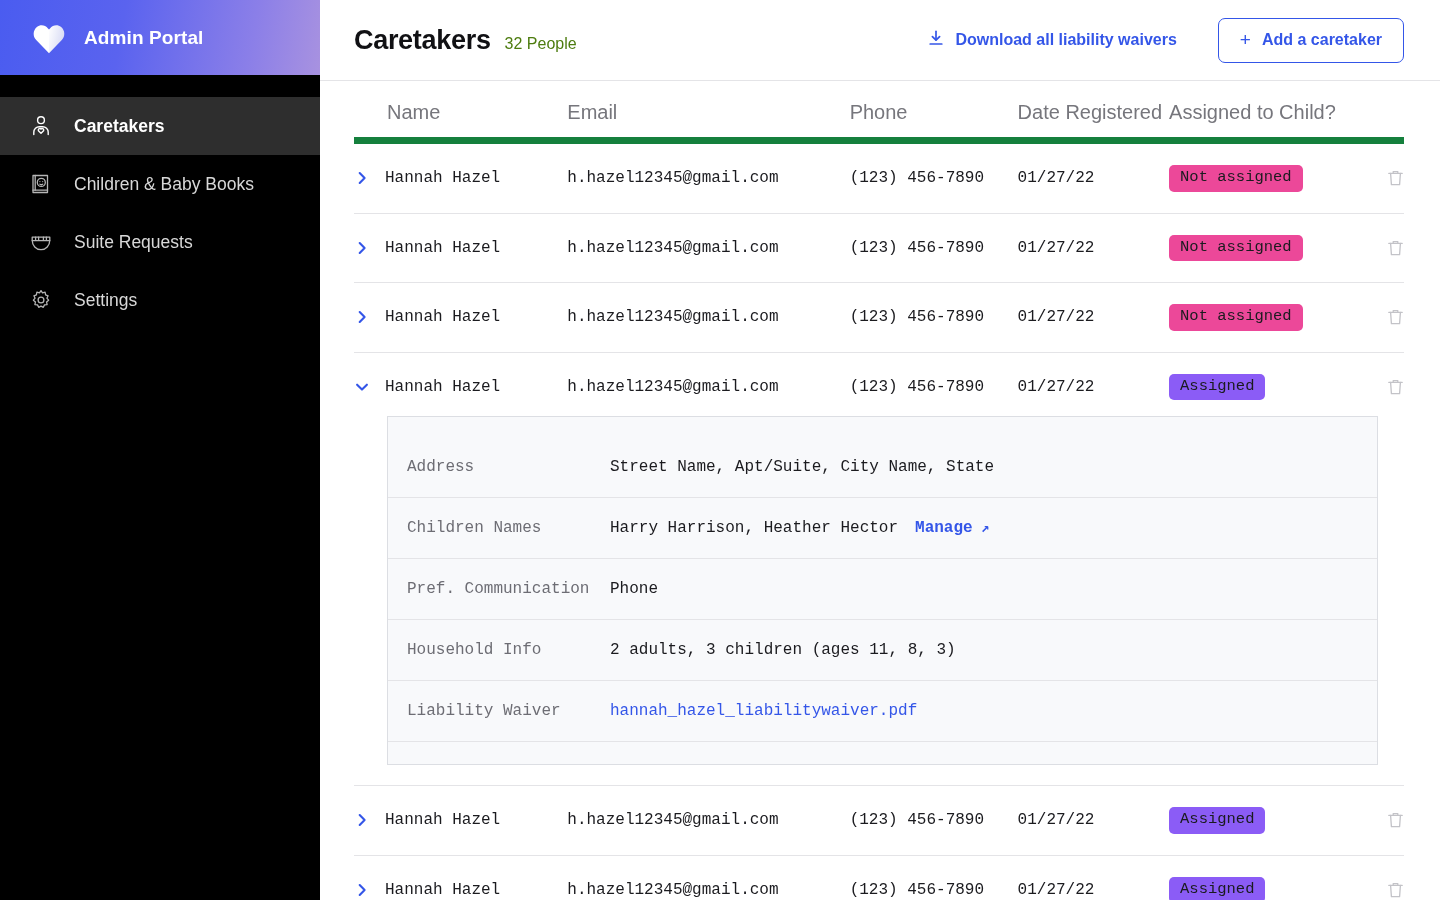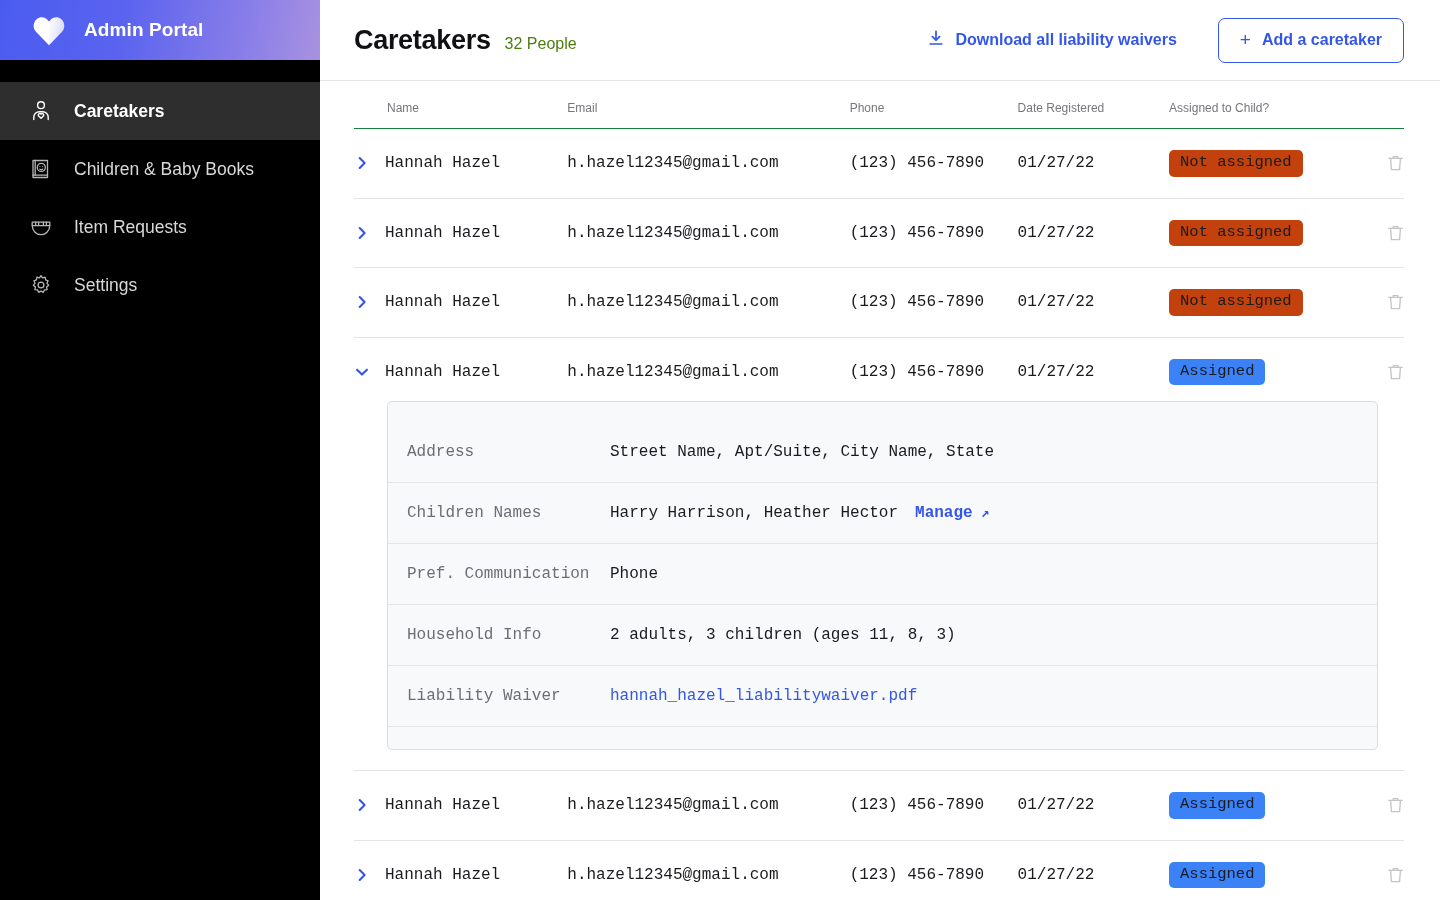--- a/index.html
+++ b/index.html
@@ -13,21 +13,21 @@
   #app { display: flex; width: 1440px; height: 900px; }
 
   
   .sidebar {
     width: 320px; height: 900px;
     background: #000000;
     flex: 0 0 320px;
     display: flex; flex-direction: column;
   }
   .brand {
-    height: 60px;
+    height: 75px;
     background: linear-gradient(100deg, #4a5cf0 0%, #5a63ef 38%, #8b7fe8 78%, #a892e0 100%);
     display: flex; align-items: center;
     padding-left: 32px;
     gap: 18px;
   }
   .brand-logo { width: 34px; height: 32px; display:block; }
   .brand-title {
     color: #ffffff; font-size: 19px; font-weight: bold;
     letter-spacing: .1px;
   }
@@ -89,23 +89,23 @@
   .tbl { width: 100%; border-collapse: collapse; table-layout: fixed; }
   .tbl col.c-name  { width: 207px; }
   .tbl col.c-email { width: 274px; }
   .tbl col.c-phone { width: 163px; }
   .tbl col.c-date  { width: 147px; }
   .tbl col.c-assn  { width: 168px; }
   .tbl col.c-act   { width: 60px; }
 
   .tbl thead th {
     text-align: left;
-    font-size: 12px; font-weight: normal; color: #76767c;
+    font-size: 20px; font-weight: normal; color: #76767c;
     padding: 20px 0 13px 0;
-    border-bottom: 1px solid #15803d;
+    border-bottom: 7px solid #15803d;
   }
   .tbl thead th.h-name { padding-left: 33px; }
 
   .tbl tbody td {
     font-size: 16px; color: #1b1b1f;
     padding: 21px 0 21px 0;
     border-bottom: 1px solid #e4e4e7;
     vertical-align: middle;
     white-space: nowrap;
     font-family: Liberation Mono, monospace;
@@ -121,37 +121,37 @@
   .chev svg { display: block; }
 
   .badge {
     display: inline-block;
     font-size: 15.5px;
     padding: 5px 11px 6px 11px;
     border-radius: 5px;
     line-height: 1;
     color: #1b1b1f;
   }
-  .badge.not-assigned { background: #c2410c; }
-  .badge.assigned     { background: #3b82f6; }
+  .badge.not-assigned { background: #ec4899; }
+  .badge.assigned     { background: #8b5cf6; }
 
   .trash-btn {
     background: none; border: none; cursor: pointer; padding: 0;
     display: flex; align-items: center; justify-content: flex-end; width: 100%;
   }
   .trash-btn svg { display: block; }
 
   
   tr.detail-row > td { border-bottom: 1px solid #e4e4e7; padding: 0 0 20px 0; }
   .detail-panel {
     margin-left: 33px;
     margin-right: 26px;
     background: #f8f9fb;
     border: 1px solid #dcdee3;
-    border-radius: 5px;
+    border-radius: 0;
     padding: 20px 0 22px 0;
   }
   .detail-table { border-collapse: collapse; width: 100%; }
   .detail-table td { padding: 9px 0; font-size: 15.5px; vertical-align: top; border: none; white-space: normal; }
   .detail-table td.dl { width: 222px; padding-left: 19px; color: #6d6d74; }
   .detail-table td.dv { color: #1b1b1f; }
   .manage-link {
     color: #3456e8; font-weight: bold; text-decoration: none;
     margin-left: 17px; white-space: nowrap;
   }
@@ -209,21 +209,21 @@
       </div>
 
       <div class="nav-item">
         <span class="nav-ico">
           <svg width="24" height="24" viewBox="0 0 24 24" fill="none" stroke="#b5b5b5" stroke-width="1.3" stroke-linecap="round" stroke-linejoin="round">
             <path d="M3.2 7.2h17.6v3.1c0 5.2-3.9 9.4-8.8 9.4S3.2 15.5 3.2 10.3z"></path>
             <path d="M3.2 10.6h17.6"></path>
             <path d="M6.6 7.2v3.2M9.6 7.2v3.2M14.4 7.2v3.2M17.4 7.2v3.2"></path>
           </svg>
         </span>
-        <span>Item Requests</span>
+        <span>Suite Requests</span>
       </div>
 
 
       <div class="nav-item">
         <span class="nav-ico">
           <svg width="24" height="24" viewBox="0 0 24 24" fill="none" stroke="#b5b5b5" stroke-width="1.3" stroke-linecap="round" stroke-linejoin="round">
             <circle cx="12" cy="12" r="2.9"></circle>
             <path d="M12 2.6l1.5 2.2 2.6-.6 .5 2.6 2.5 1-1.2 2.4 1.7 2-2 1.8.5 2.6-2.6.3-1.2 2.4L12 18.1l-2.3 1.2-1.2-2.4-2.6-.3.5-2.6-2-1.8 1.7-2L4.9 7.8l2.5-1 .5-2.6 2.6.6z"></path>
           </svg>
         </span>

